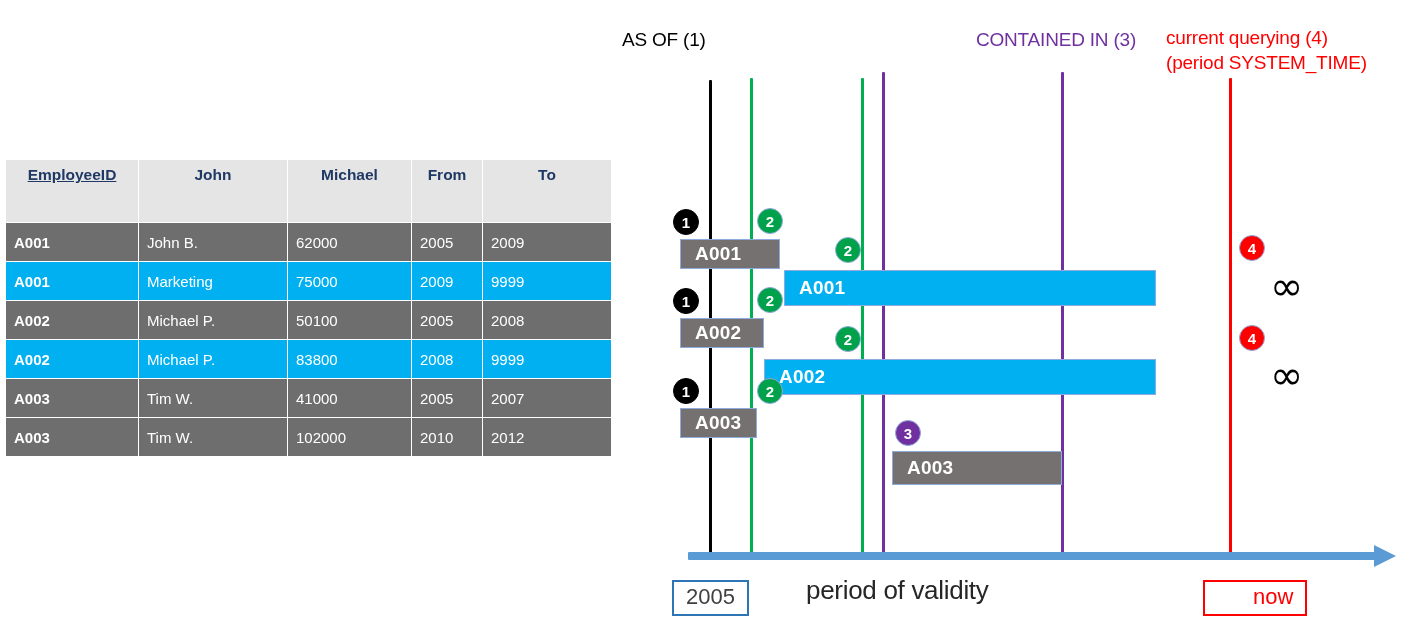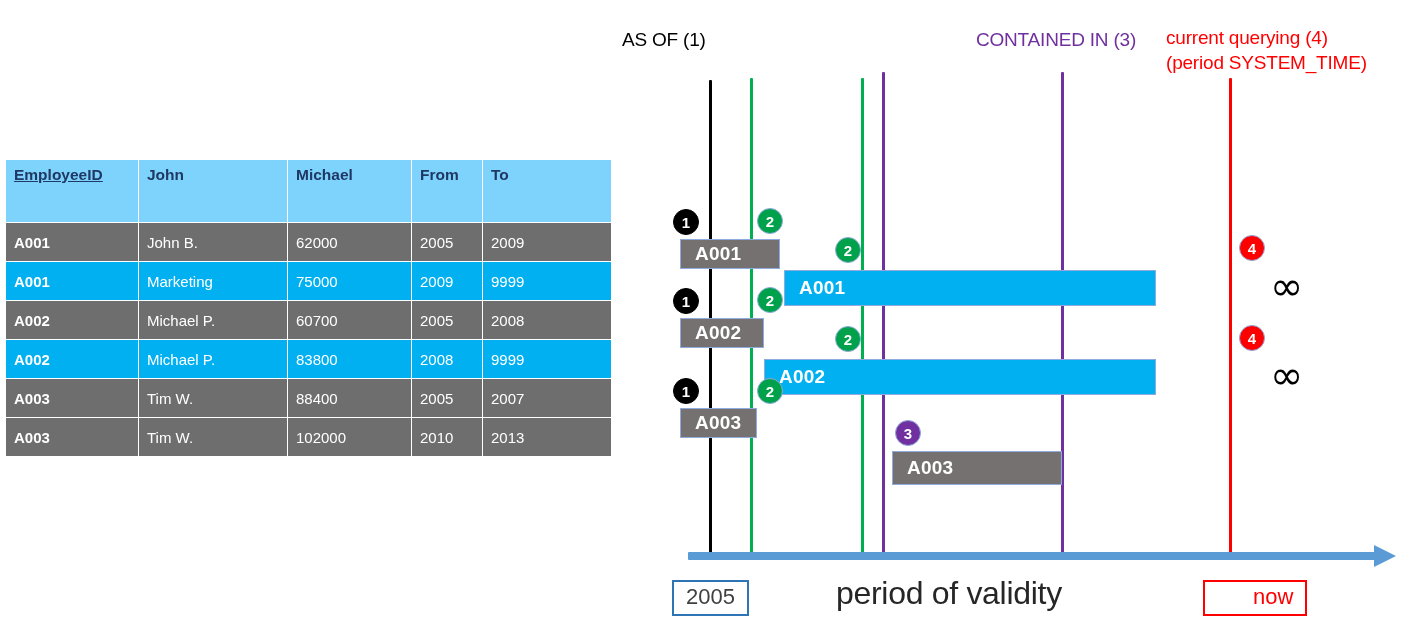--- a/index.html
+++ b/index.html
@@ -26,25 +26,25 @@
     border-spacing: 1px;
     table-layout: fixed;
   }
   #emp-table col.c-id    { width: 132px; }
   #emp-table col.c-name  { width: 148px; }
   #emp-table col.c-sal   { width: 123px; }
   #emp-table col.c-from  { width: 70px; }
   #emp-table col.c-to    { width: 128px; }
 
   #emp-table th {
-    background: #7dd3fc;
+    background: #e5e5e5;
     color: #1F3864;
     font-size: 15.5px;
     font-weight: bold;
-    text-align: left;
+    text-align: center;
     padding: 6px 8px 34px 8px;
     vertical-align: top;
     height: 62px;
     box-sizing: border-box;
   }
   #emp-table th .hdr-underline { text-decoration: underline; }
 
   #emp-table td {
     height: 38px;
     box-sizing: border-box;
@@ -152,23 +152,23 @@
     font-size: 22px;
     padding: 3px 12px 5px 12px;
     background: #ffffff;
     line-height: 1.1;
   }
   #tag-2005 { left: 672px; top: 580px; border: 2px solid #2E75B6; color: #404040; }
   #tag-now  { left: 1203px; top: 580px; border: 2px solid #FF0000; color: #FF0000; padding-left: 48px; }
 
   #period-label {
     position: absolute;
-    left: 836px;
+    left: 806px;
     top: 575px;
-    font-size: 32px;
+    font-size: 26px;
     color: #262626;
     letter-spacing: -0.3px;
   }
 </style>
 </head>
 <body>
 
 <table id="emp-table">
   <colgroup>
     <col class="c-id">
@@ -197,44 +197,44 @@
     <tr class="row-cyan">
       <td class="cell-id">A001</td>
       <td>Marketing</td>
       <td>75000</td>
       <td>2009</td>
       <td>9999</td>
     </tr>
     <tr class="row-gray">
       <td class="cell-id">A002</td>
       <td>Michael P.</td>
-      <td>60700</td>
+      <td>50100</td>
       <td>2005</td>
       <td>2008</td>
     </tr>
     <tr class="row-cyan">
       <td class="cell-id">A002</td>
       <td>Michael P.</td>
       <td>83800</td>
       <td>2008</td>
       <td>9999</td>
     </tr>
     <tr class="row-gray">
       <td class="cell-id">A003</td>
       <td>Tim W.</td>
-      <td>88400</td>
+      <td>41000</td>
       <td>2005</td>
       <td>2007</td>
     </tr>
     <tr class="row-gray">
       <td class="cell-id">A003</td>
       <td>Tim W.</td>
       <td>102000</td>
       <td>2010</td>
-      <td>2013</td>
+      <td>2012</td>
     </tr>
   </tbody>
 </table>
 
 <div id="diagram">
 
   <div class="legend l1">AS OF (1)</div>
   <div class="legend l3">CONTAINED IN (3)</div>
   <div class="legend l4">
     <div>current querying (4)</div>

